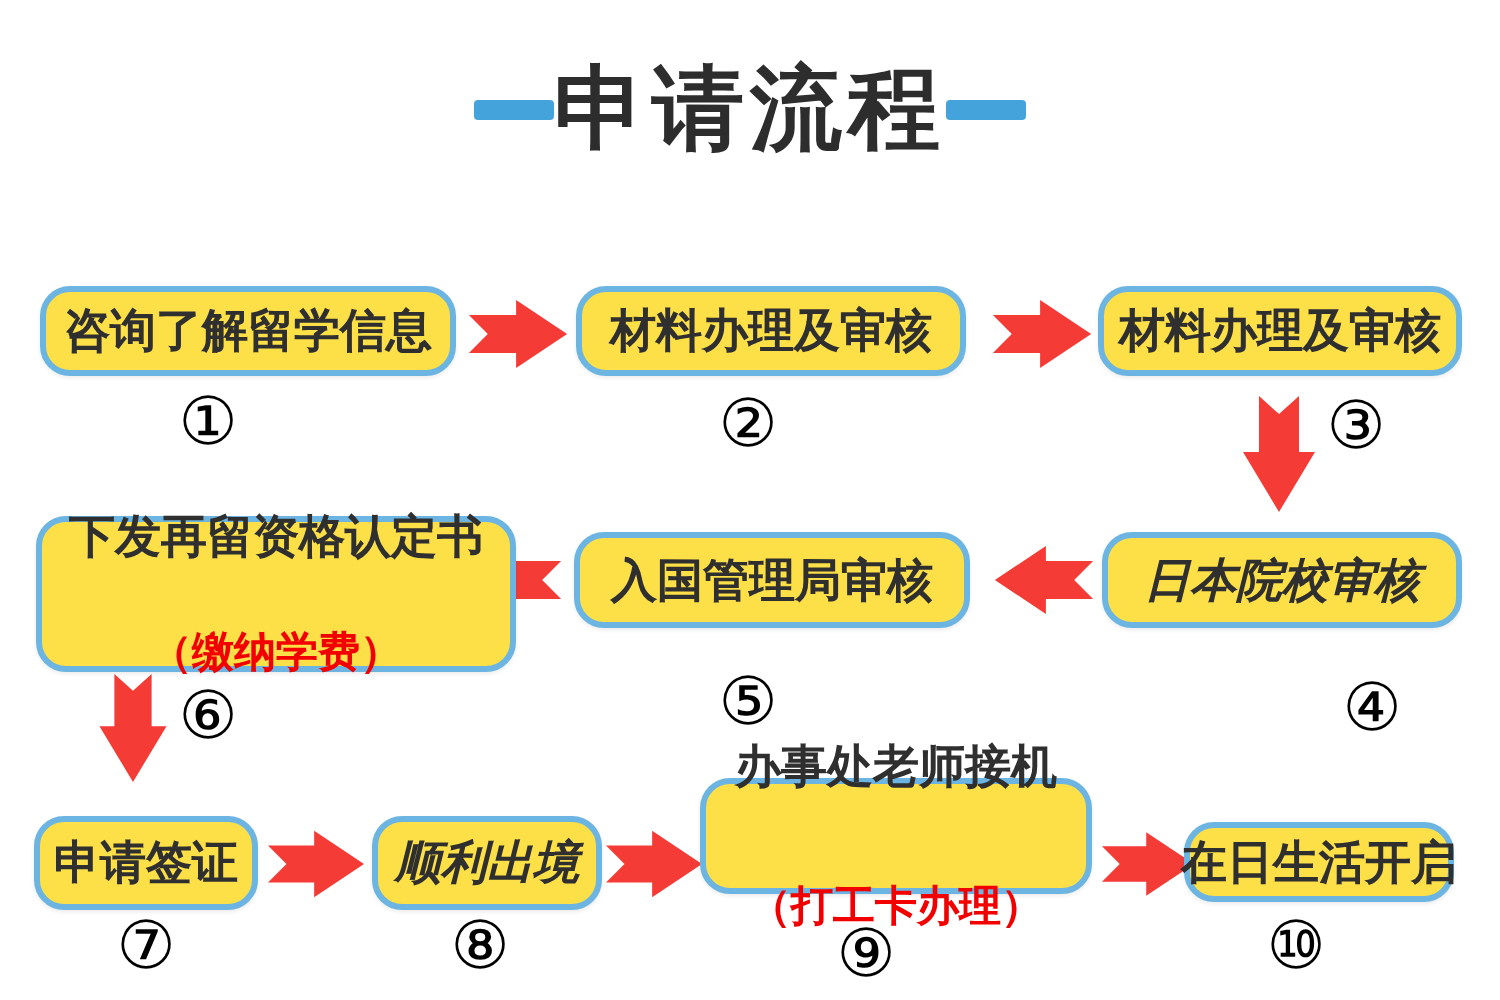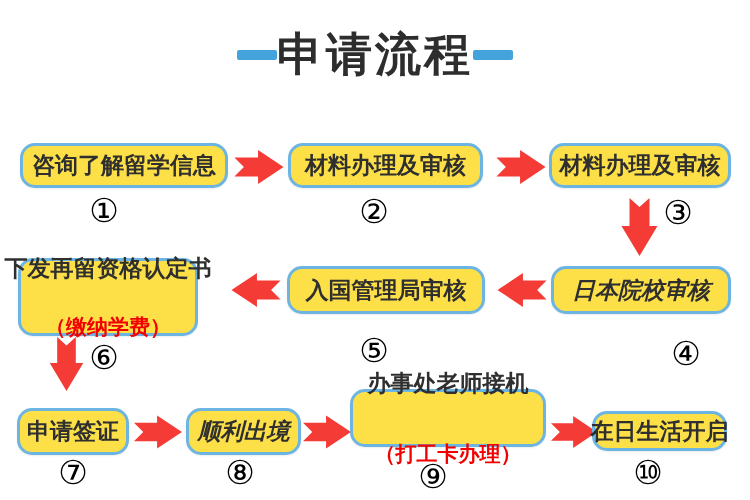--- a/index.html
+++ b/index.html
@@ -70,21 +70,21 @@
 </div>
 <svg class="arrow" style="left:497px;top:273px;" width="50" height="34" viewBox="0 0 52 36">
   <polygon points="52,8 27,8 27,0 0,18 27,36 27,28 52,28 42,18" fill="#f43b36"></polygon>
 </svg>
 <div class="box" style="left:287px;top:266px;width:198px;height:48px;">
   <span>入国管理局审核</span>
 </div>
 <svg class="arrow" style="left:231px;top:273px;" width="50" height="34" viewBox="0 0 52 36">
   <polygon points="52,8 27,8 27,0 0,18 27,36 27,28 52,28 42,18" fill="#f43b36"></polygon>
 </svg>
-<div class="box" style="left:18px;top:258px;width:180px;height:78px;gap:31px;">
+<div class="box" style="left:18px;top:258px;width:240px;height:78px;gap:31px;">
   <span>下发再留资格认定书</span>
   <span class="sub">（缴纳学费）</span>
 </div>
 
 <span class="num" style="left:664px;top:337px;">④</span>
 <span class="num" style="left:352px;top:334px;">⑤</span>
 <span class="num" style="left:82px;top:341px;">⑥</span>
 
 <svg class="arrow" style="left:48px;top:337px;" width="37" height="54" viewBox="0 0 36 58">
   <polygon points="8,0 18,9 28,0 28,28 36,28 18,58 0,28 8,28" fill="#f43b36"></polygon>

